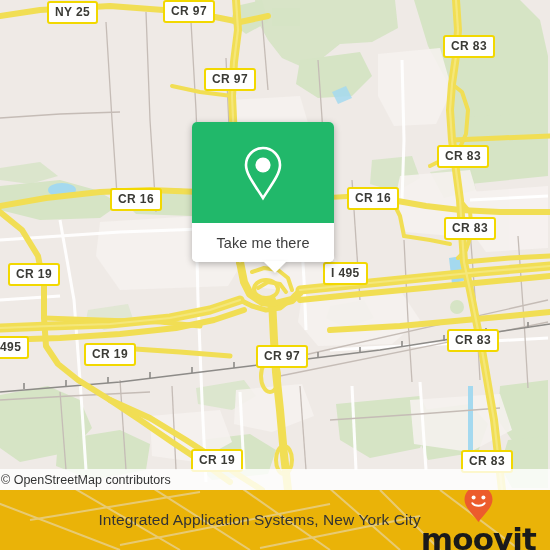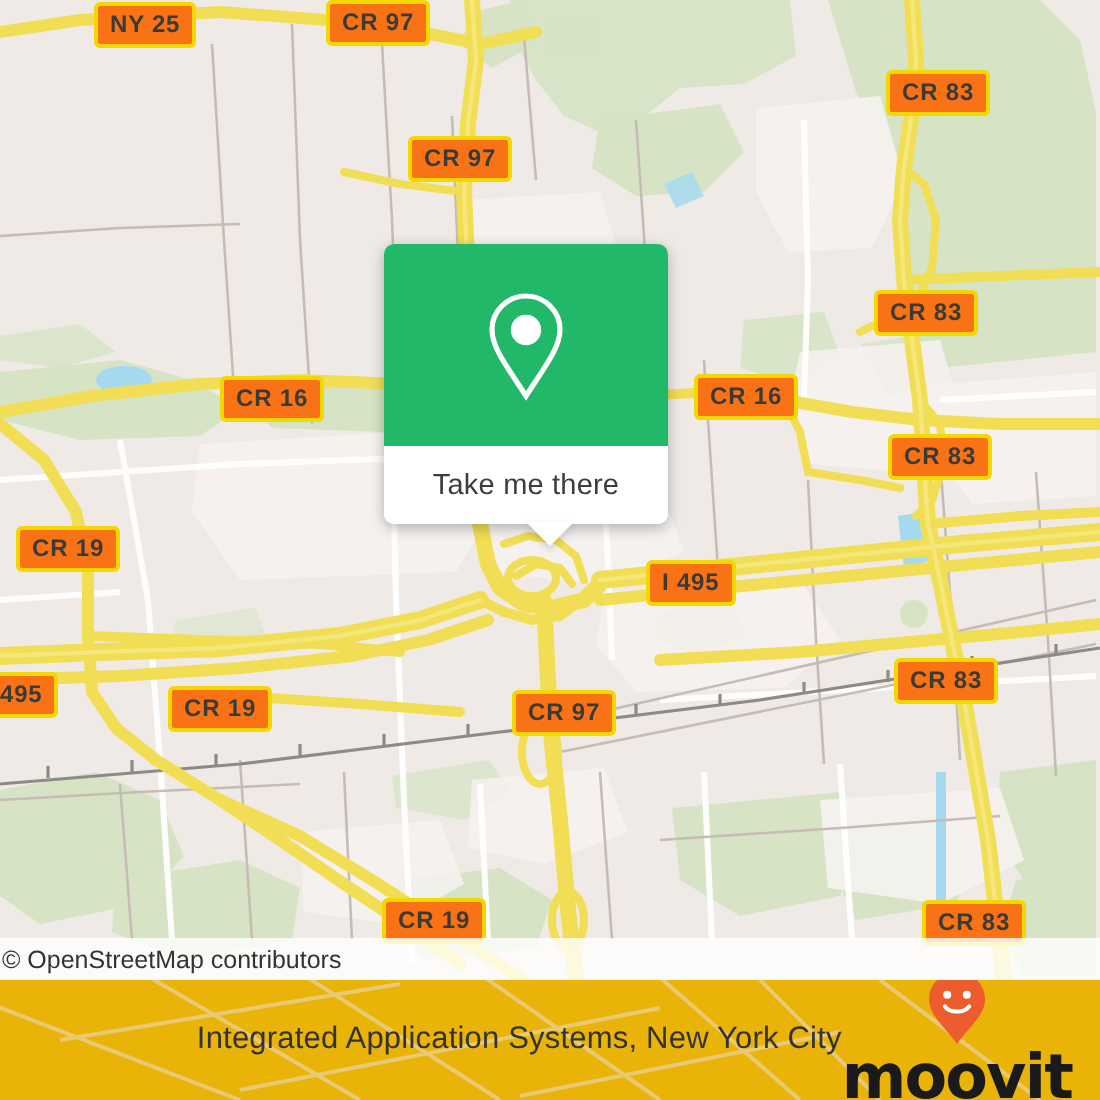--- a/index.html
+++ b/index.html
@@ -33,21 +33,21 @@
   #map-svg {
     position: absolute;
     left: 0;
     top: 0;
     display: block;
   }
 
   
   .shield {
     position: absolute;
-    background: #f97316;
+    background: #ffffff;
     border: 2px solid #f2d800;
     border-radius: 3px;
     color: #3b3b36;
     font-family: "Liberation Sans", sans-serif;
     font-size: 12px;
     font-weight: bold;
     letter-spacing: 0.4px;
     line-height: 1;
     padding: 3px 6px 4px 6px;
     white-space: nowrap;
@@ -354,21 +354,21 @@
 
     <div class="shield" style="left:47px;  top:1px;">NY 25</div>
     <div class="shield" style="left:163px; top:0px;">CR 97</div>
     <div class="shield" style="left:443px; top:35px;">CR 83</div>
     <div class="shield" style="left:204px; top:68px;">CR 97</div>
     <div class="shield" style="left:437px; top:145px;">CR 83</div>
     <div class="shield" style="left:110px; top:188px;">CR 16</div>
     <div class="shield" style="left:347px; top:187px;">CR 16</div>
     <div class="shield" style="left:444px; top:217px;">CR 83</div>
     <div class="shield" style="left:8px;   top:263px;">CR 19</div>
-    <div class="shield" style="left:323px; top:280px;">I 495</div>
+    <div class="shield" style="left:323px; top:262px;">I 495</div>
     <div class="shield" style="left:-8px;  top:336px;">495</div>
     <div class="shield" style="left:84px;  top:343px;">CR 19</div>
     <div class="shield" style="left:256px; top:345px;">CR 97</div>
     <div class="shield" style="left:447px; top:329px;">CR 83</div>
     <div class="shield" style="left:191px; top:449px;">CR 19</div>
     <div class="shield" style="left:461px; top:450px;">CR 83</div>
 
     <div id="popup">
       <div id="popup-top">
         <svg width="48" height="58" viewBox="0 0 48 58">

